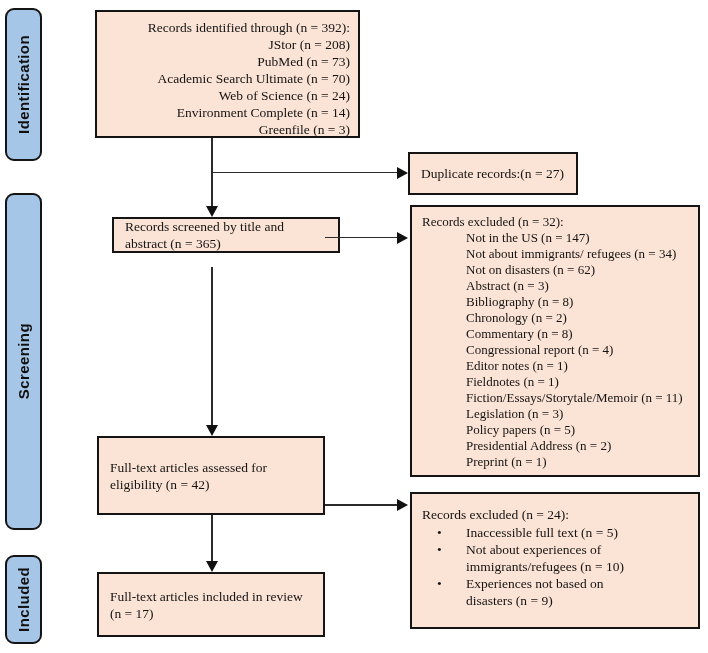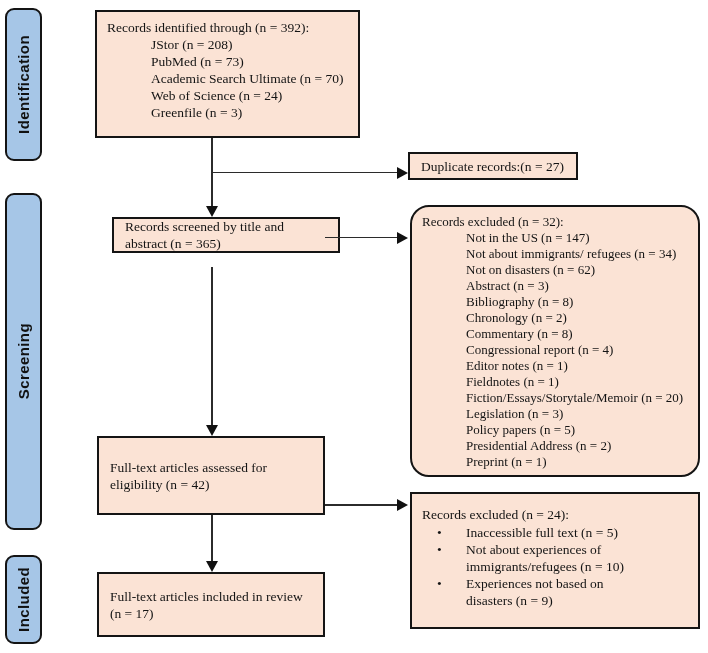--- a/index.html
+++ b/index.html
@@ -57,54 +57,55 @@
   <div class="stage" style="left:5px; top:8px; width:37px; height:153px;">
     <span class="vtext">Identification</span>
   </div>
   <div class="stage" style="left:5px; top:193px; width:37px; height:337px;">
     <span class="vtext">Screening</span>
   </div>
   <div class="stage" style="left:5px; top:555px; width:37px; height:89px;">
     <span class="vtext">Included</span>
   </div>
 
-  <div class="fbox pad" style="left:95px; top:10px; width:265px; height:128px;">
+  <div class="fbox pad" style="left:95px; top:10px; width:265px; height:128px;text-align:right;">
     <div class="title">Records identified through (n = 392):</div>
     <div class="list">
         <div class="line">JStor (n = 208)</div>
         <div class="line">PubMed (n = 73)</div>
         <div class="line">Academic Search Ultimate (n = 70)</div>
         <div class="line">Web of Science (n = 24)</div>
+        <div class="line">Environment Complete (n = 14)</div>
         <div class="line">Greenfile (n = 3)</div>
       </div>
   </div>
 
-  <div class="fbox vcenter" style="left:408px; top:152px; width:170px; height:28px;font-family:Liberation Serif, serif;">
+  <div class="fbox vcenter" style="left:408px; top:152px; width:170px; height:43px;font-family:Liberation Serif, serif;">
     <div class="prelines">Duplicate records:(n = 27)</div>
   </div>
 
   <div class="fbox vcenter" style="left:112px; top:217px; width:228px; height:36px;">
     <div class="prelines">Records screened by title and
 abstract (n = 365)</div>
   </div>
 
-  <div class="fbox pad tight" style="left:410px; top:205px; width:290px; height:272px;border-radius:19px;">
+  <div class="fbox pad tight" style="left:410px; top:205px; width:290px; height:272px;">
     <div class="title">Records excluded (n = 32):</div>
     <div class="list">
         <div class="line">Not in the US (n = 147)</div>
         <div class="line">Not about immigrants/ refugees (n = 34)</div>
         <div class="line">Not on disasters (n = 62)</div>
         <div class="line">Abstract (n = 3)</div>
         <div class="line">Bibliography (n = 8)</div>
         <div class="line">Chronology (n = 2)</div>
         <div class="line">Commentary (n = 8)</div>
         <div class="line">Congressional report (n = 4)</div>
         <div class="line">Editor notes (n = 1)</div>
         <div class="line">Fieldnotes (n = 1)</div>
-        <div class="line">Fiction/Essays/Storytale/Memoir (n = 20)</div>
+        <div class="line">Fiction/Essays/Storytale/Memoir (n = 11)</div>
         <div class="line">Legislation (n = 3)</div>
         <div class="line">Policy papers (n = 5)</div>
         <div class="line">Presidential Address (n = 2)</div>
         <div class="line">Preprint (n = 1)</div>
       </div>
   </div>
 
   <div class="fbox vcenter" style="left:97px; top:436px; width:228px; height:79px;">
     <div class="prelines">Full-text articles assessed for
 eligibility (n = 42)</div>

